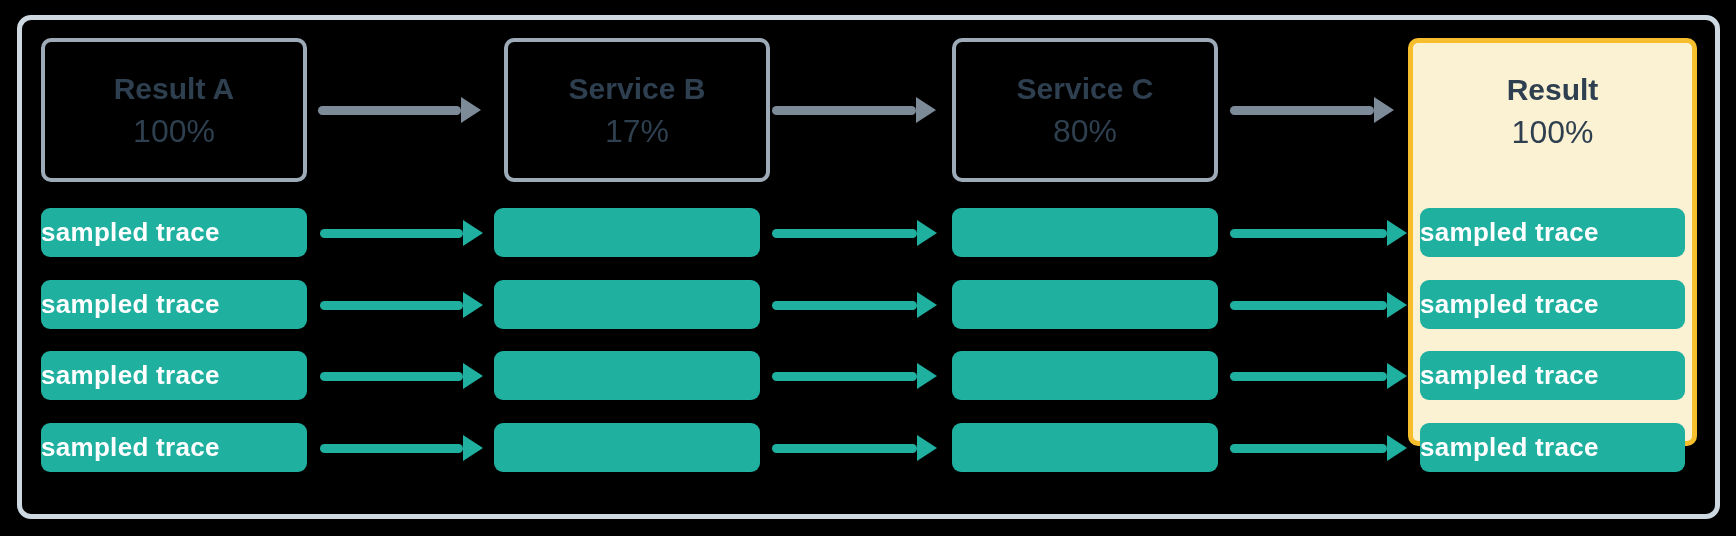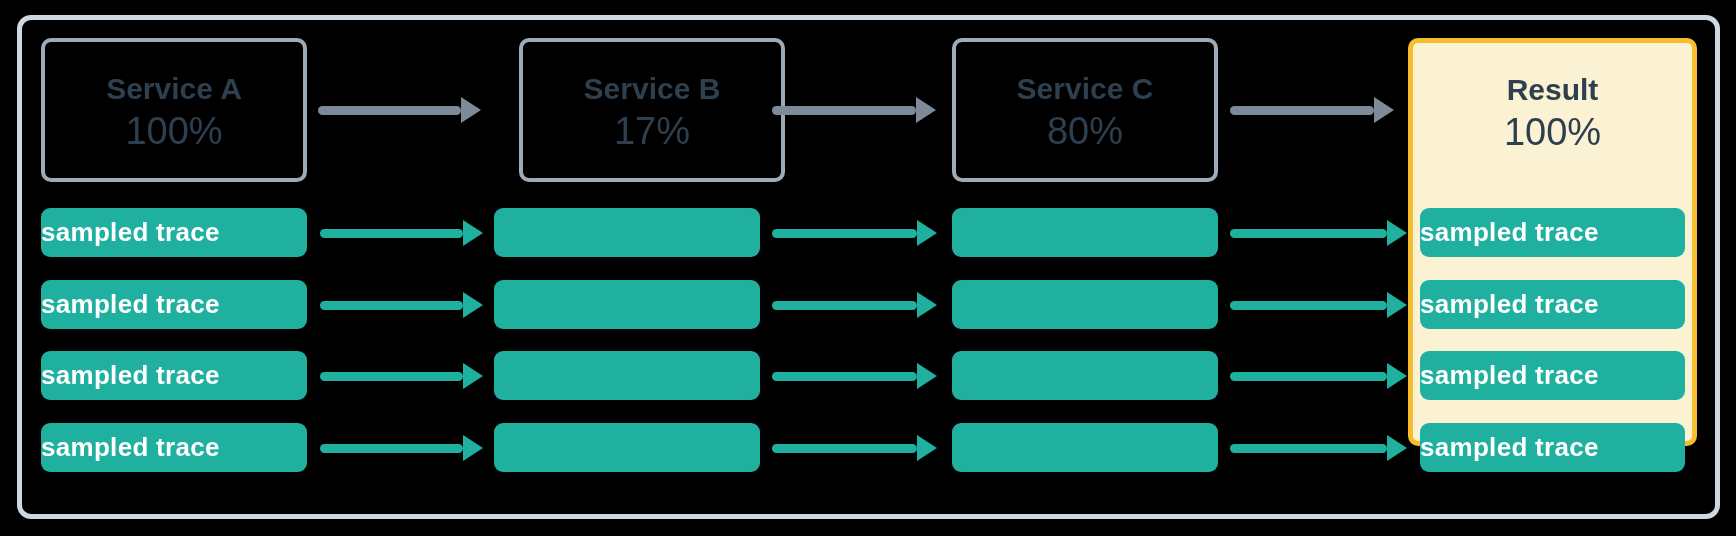--- a/index.html
+++ b/index.html
@@ -9,21 +9,21 @@
   }
   html,body{margin:0;padding:0;background:var(--background);}
   .stage{position:relative;width:1736px;height:536px;background:var(--background);
          font-family:"Liberation Sans",sans-serif;overflow:hidden;}
   .frame{position:absolute;left:17px;top:15px;width:1703px;height:504px;
          border:5px solid var(--frame_border);border-radius:14px;box-sizing:border-box;}
   .service-box{position:absolute;top:38px;width:266px;height:144px;box-sizing:border-box;
          border:4px solid var(--box_border);border-radius:10px;
          display:flex;flex-direction:column;align-items:center;justify-content:center;}
   .service-title{color:var(--ink);font-size:30px;font-weight:bold;line-height:42px;}
-  .service-rate{color:var(--ink);font-size:38px;font-weight:400;line-height:42px;}
+  .service-rate{color:var(--ink);font-size:32px;font-weight:400;line-height:42px;}
   .result-box{position:absolute;left:1408px;top:38px;width:289px;height:408px;box-sizing:border-box;
          background:var(--result_bg);border:5px solid var(--result_border);border-radius:10px;}
   .result-head{position:absolute;left:0;top:0;width:100%;height:136px;
          display:flex;flex-direction:column;align-items:center;justify-content:center;}
   .trace{position:absolute;height:49px;background:var(--teal);border-radius:9px;box-sizing:border-box;
          display:flex;align-items:center;
          color:var(--trace_text);font-size:26px;font-weight:bold;letter-spacing:0.3px;}
   .arrow{position:absolute;height:26px;display:flex;align-items:center;}
   .arrow .shaft{flex:1;height:9px;border-radius:5px;}
   .arrow .head{width:0;height:0;border-top:13px solid transparent;border-bottom:13px solid transparent;
@@ -31,24 +31,24 @@
   .arrow.gray .shaft{background:var(--arrow_gray);} .arrow.gray .head{border-left-color:var(--arrow_gray);}
   .arrow.teal .shaft{background:var(--teal);} .arrow.teal .head{border-left-color:var(--teal);}
 </style>
 </head>
 <body>
 
 <div class="stage">
   <div class="frame"></div>
 
   <div class="service-box" style="left:41px">
-    <div class="service-title">Service A</div>
+    <div class="service-title">Result A</div>
     <div class="service-rate">100%</div>
   </div>
-  <div class="service-box" style="left:519px">
+  <div class="service-box" style="left:504px">
     <div class="service-title">Service B</div>
     <div class="service-rate">17%</div>
   </div>
   <div class="service-box" style="left:952px">
     <div class="service-title">Service C</div>
     <div class="service-rate">80%</div>
   </div>
 
   <div class="result-box">
     <div class="result-head">

